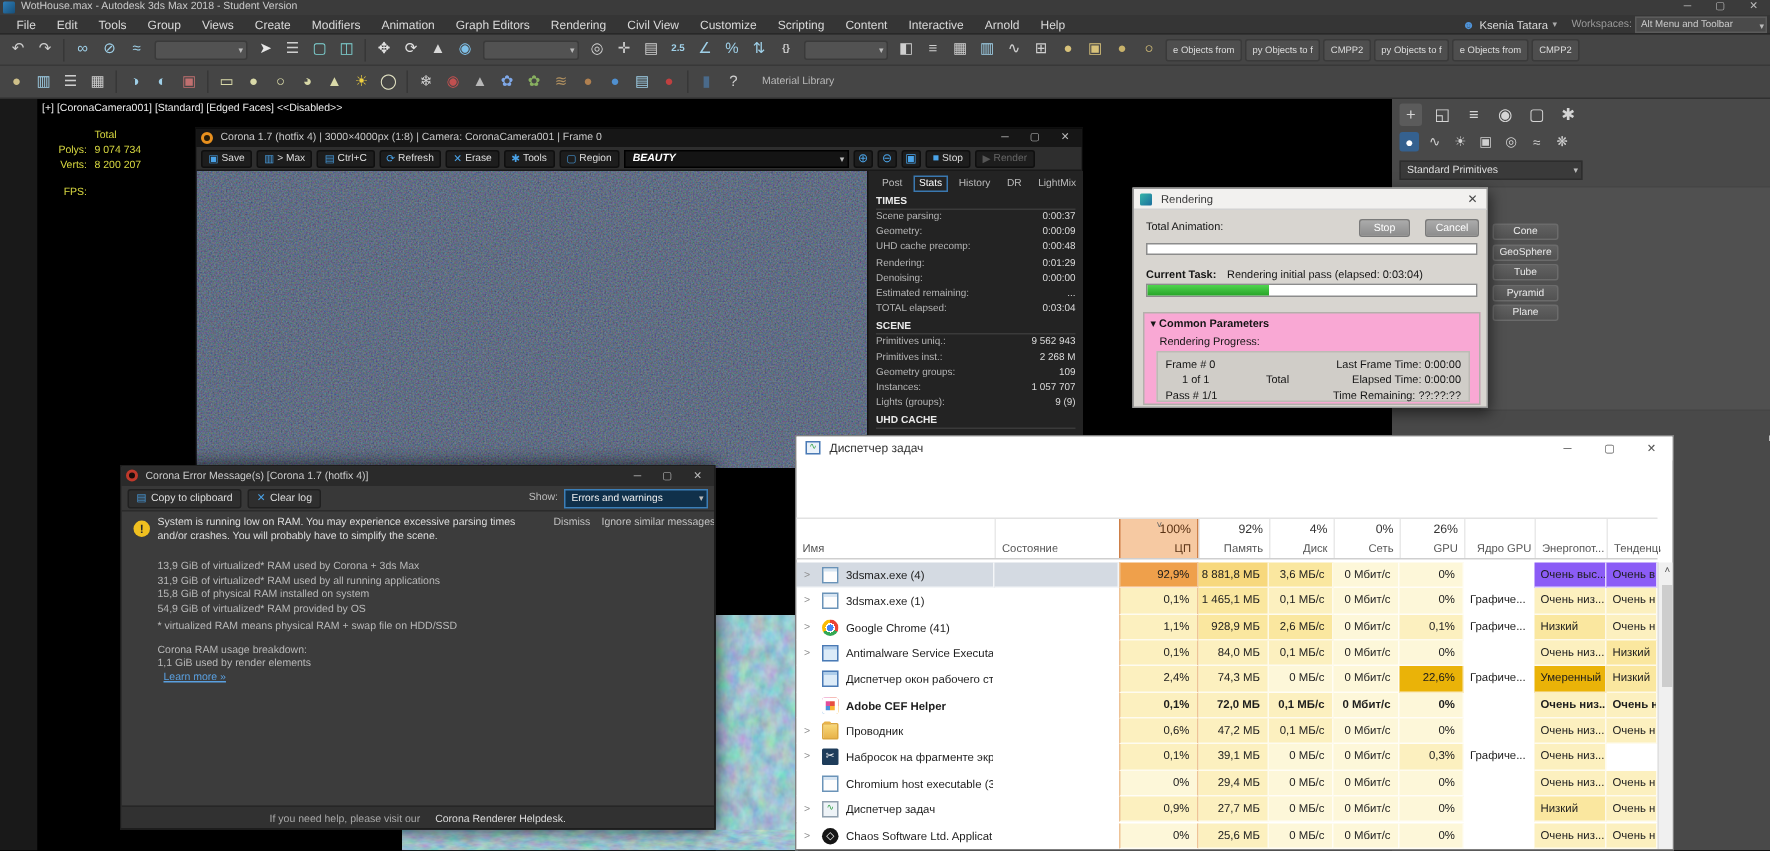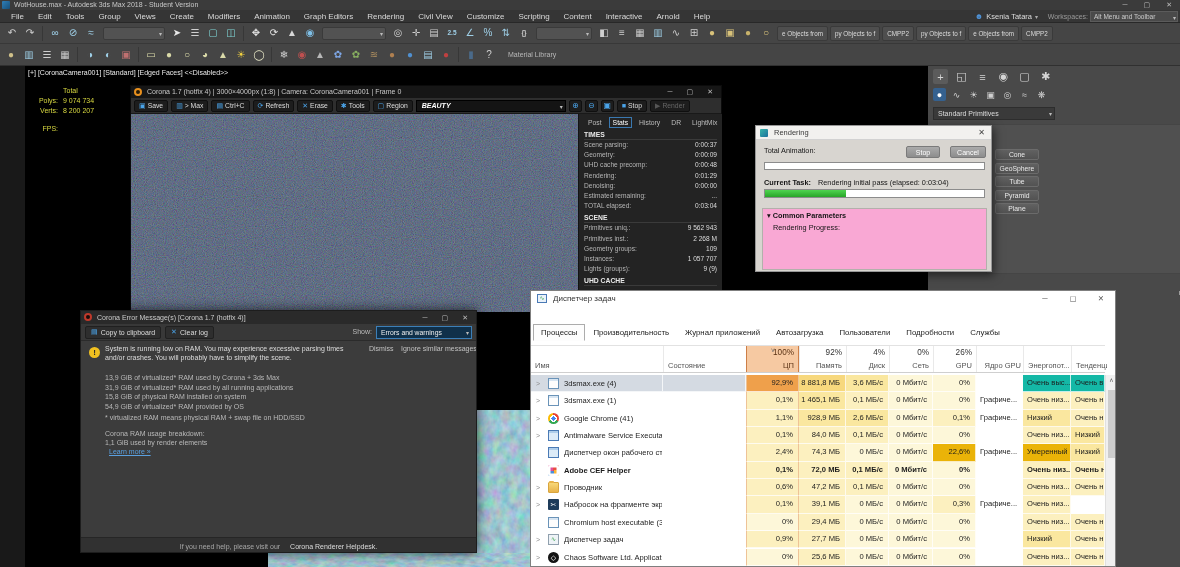--- a/index.html
+++ b/index.html
@@ -128,21 +128,21 @@
 .th-cpu{background:#f6c9a2;border-left:1px solid #cd7f48;border-right:1px solid #cd7f48}
 .th-cpu .pct,.th-cpu .lbl{color:#5a3214}
 .tm-sort{position:absolute;left:240px;top:56px;font-size:6.5px;color:#666;z-index:2}
 .tm-rows{position:absolute;left:0;top:84px;width:574px;height:193px}
 .tm-row{position:absolute;left:0;width:574px;height:17.35px}
 .tm-cell{position:absolute;top:0;height:100%;border-right:1px solid rgba(255,255,255,.75);border-bottom:1px solid rgba(255,255,255,.75);font-size:7.6px;line-height:16px;color:#1c1c1c;overflow:hidden;white-space:nowrap}
 .tm-cell.num{text-align:right;padding-right:5px}
 .tm-cell.txt{padding-left:4px}
 .col-cpu{border-left:1px solid #eec397;border-right:1px solid #eec397}
 .h0{background:#fdf7d9}.h1{background:#fcf0bf}.h2{background:#fae79f}.h3{background:#f7d87d}
-.h4{background:#eab308}.h5{background:#efa04b}.p1{background:#14b8a6}.wc{background:#fff}
+.h4{background:#eab308}.h5{background:#efa04b}.p1{background:#8b5cf6}.wc{background:#fff}
 .selc{background:#d4dae2}
 .tm-exp{position:absolute;left:5px;top:0;color:#8a8a8a;font-size:7px;line-height:17px}
 .tm-name{position:absolute;left:33px;top:0;line-height:17px;font-size:7.6px;color:#1c1c1c;white-space:nowrap}
 .pic{position:absolute;left:17px;top:3px;width:11px;height:11px}
 .pic-window{border:1px solid #6a93b8;background:#fdfdfd;box-shadow:inset 0 2px 0 #d7e5f2}
 .pic-chrome{border-radius:50%;background:
  radial-gradient(circle at 50% 50%,#4285f4 0 2.2px,#fff 2.2px 3.2px,rgba(0,0,0,0) 3.2px),
  conic-gradient(#ea4335 0 33%,#34a853 0 66%,#fbbc05 0 100%)}
 .pic-blueapp{border:1px solid #4a7ab5;background:#dcebf8;box-shadow:inset 0 2px 0 #aecdea}
 .pic-adobe{border-radius:2px;background:conic-gradient(#e84e40 0 25%,#f8b334 0 50%,#4a90d9 0 75%,#e04e9a 0 100%);box-shadow:inset 0 0 0 2.5px #fff}
@@ -623,20 +623,29 @@
     <div class="rdlg-btn" style="left:194px;top:20px;width:36px">Cancel</div>
     <div class="rbar" style="top:36px"></div>
     <span class="abs" style="left:8px;top:52px;font-weight:bold">Current Task:</span>
     <span class="abs" style="left:62px;top:52px;white-space:nowrap">Rendering initial pass (elapsed: 0:03:04)</span>
     <div class="rbar" style="top:63px;height:9px">
       <div class="fill" id="taskFill" style="width: 37%;"></div>
     </div>
     <div class="rroll">
       <span class="rroll-h"><span>▾</span> <span>Common Parameters</span></span>
       <span class="abs" style="left:10px;top:14px">Rendering Progress:</span>
+      <div class="rgrp">
+        <span style="left:5px;top:3px">Frame #  0</span>
+        <span style="left:16px;top:13px">1 of 1</span>
+        <span style="left:72px;top:13px">Total</span>
+        <span style="left:5px;top:24px">Pass #   1/1</span>
+        <span style="right:5px;top:3px">Last Frame Time:  0:00:00</span>
+        <span style="right:5px;top:13px">Elapsed Time:  0:00:00</span>
+        <span style="right:5px;top:24px">Time Remaining: ??:??:??</span>
+      </div>
     </div>
   </div>
 
   <div class="abs ewin">
     <div class="ewin-title">
       <div class="err-ico"></div>
       <span class="t">Corona Error Message(s)    [Corona 1.7 (hotfix 4)]</span>
       <div class="winctl" style="right:8px;gap:14px">
         <span>─</span>
         <span>▢</span>
@@ -682,29 +691,20 @@
   <div class="abs tm">
     <div class="tm-title">
       <div class="tm-ico">∿</div>
       <span class="t">Диспетчер задач</span>
       <div class="tm-ctl">
         <span>─</span>
         <span>▢</span>
         <span>✕</span>
       </div>
     </div>
-    <div class="tm-tabs" id="tmTabs">
-        <div class="tm-tab active">Процессы</div>
-        <div class="tm-tab">Производительность</div>
-        <div class="tm-tab">Журнал приложений</div>
-        <div class="tm-tab">Автозагрузка</div>
-        <div class="tm-tab">Пользователи</div>
-        <div class="tm-tab">Подробности</div>
-        <div class="tm-tab">Службы</div>
-      </div>
     <div class="tm-hdr">
       <div class="th" style="left:0;width:132px;border-left:none">
           <span class="lbl-l">Имя</span>
         </div>
       <div class="th" style="left:132px;width:83px">
           <span class="lbl-l">Состояние</span>
         </div>
       <div class="th th-cpu" style="left:215px;width:53px">
           <span class="pct">100%</span>
           <span class="lbl">ЦП</span>

